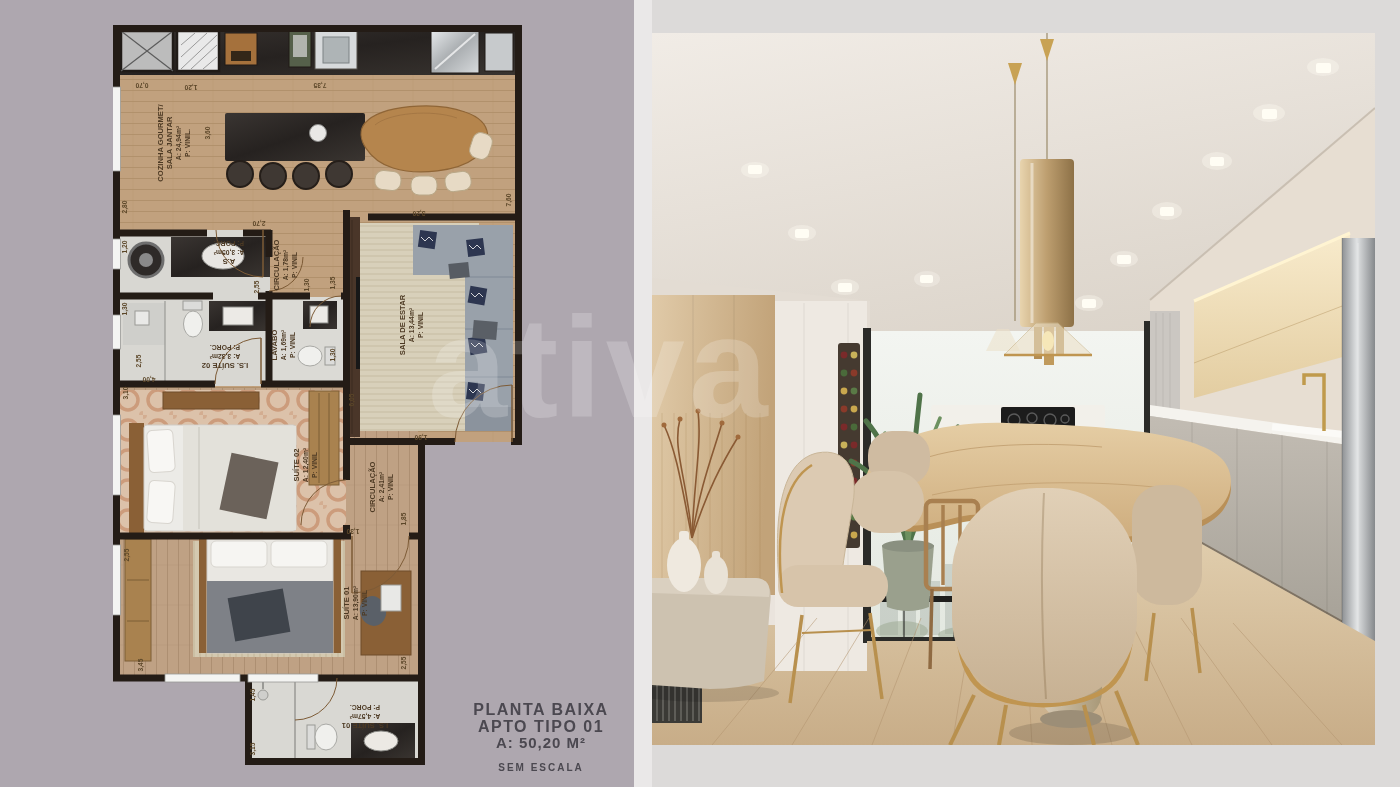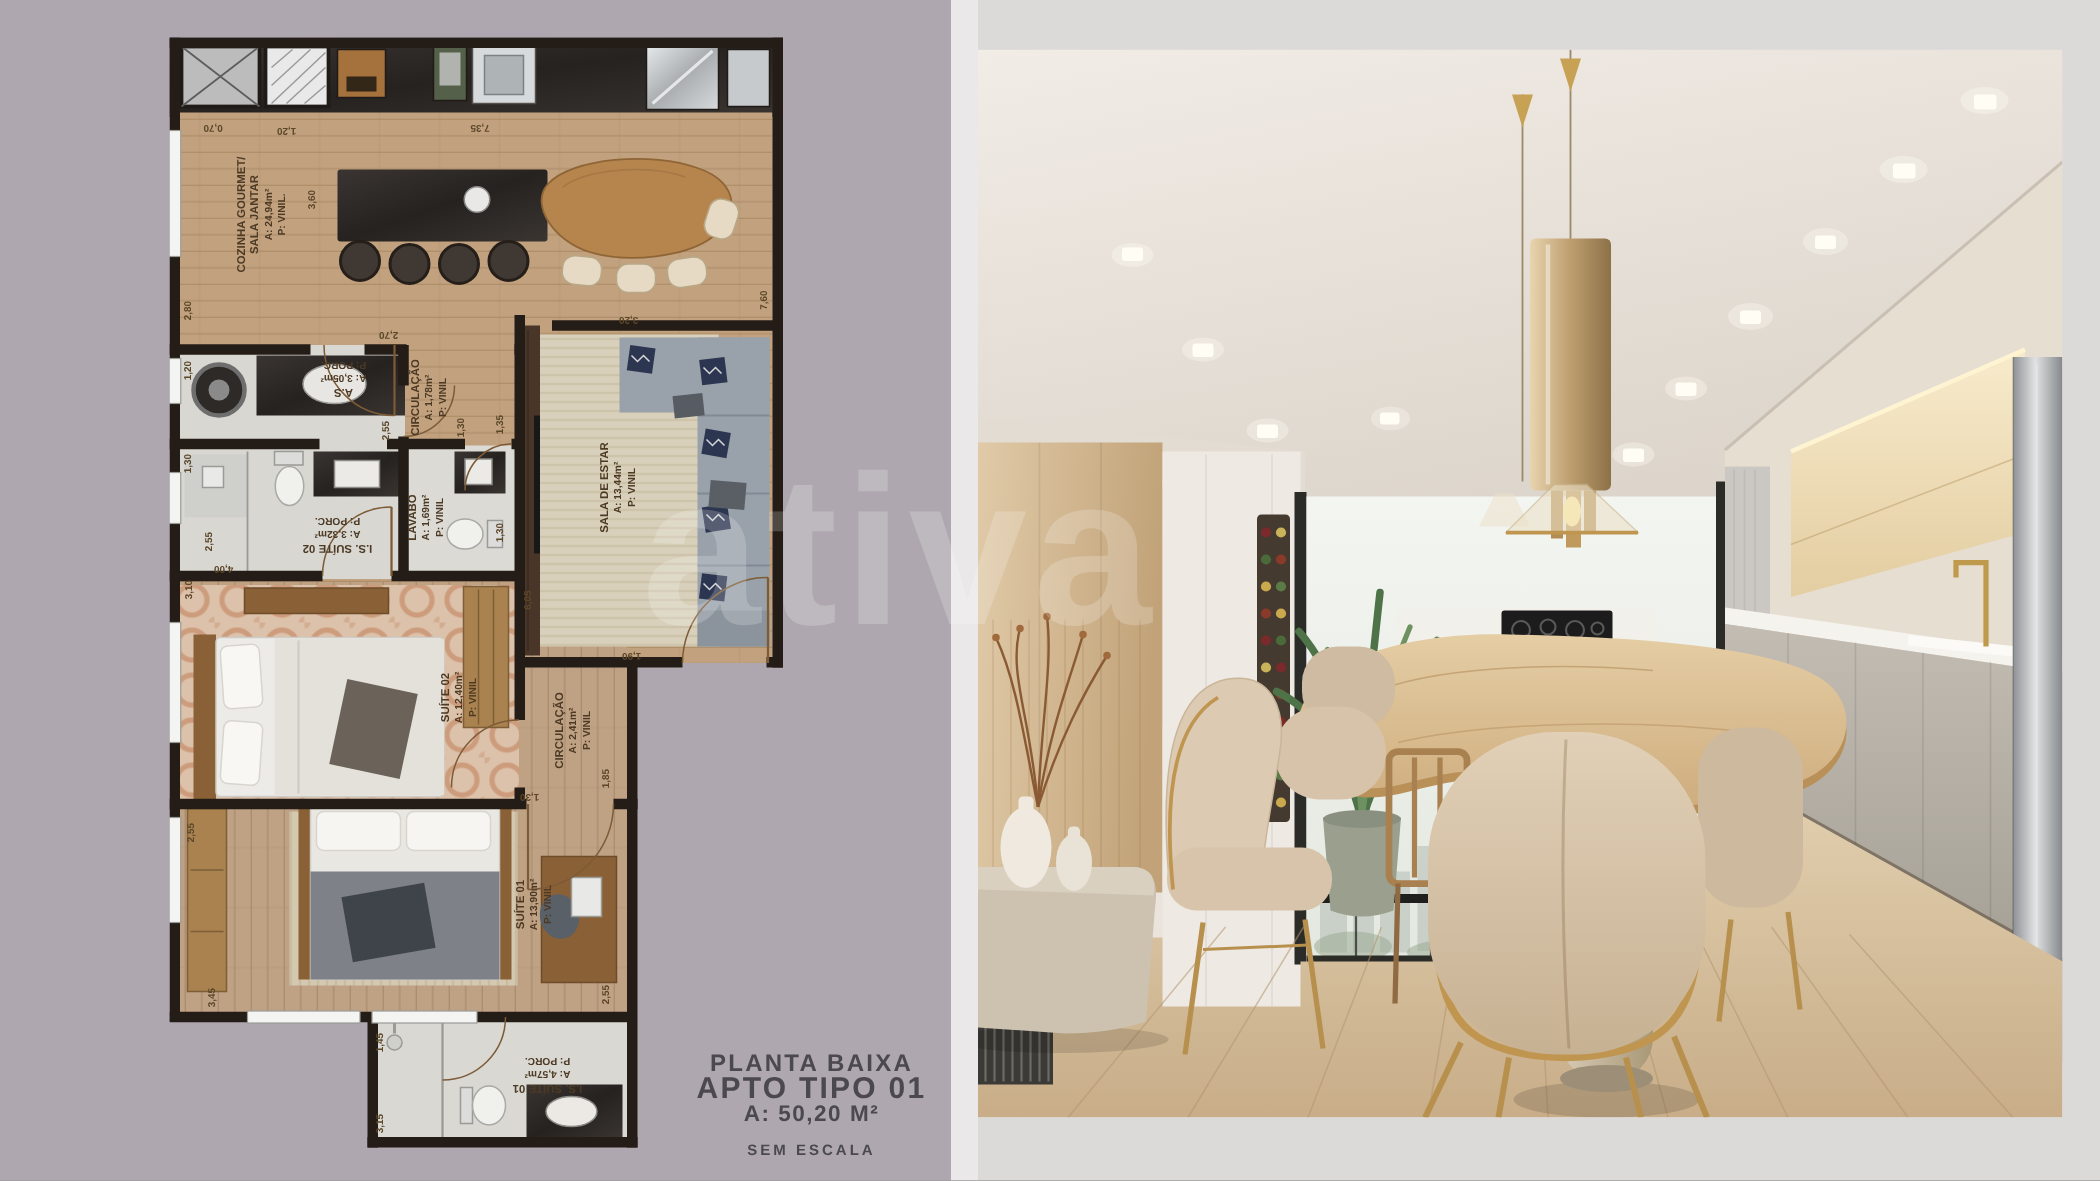--- a/index.html
+++ b/index.html
@@ -5,21 +5,21 @@
   html,body{margin:0;padding:0;background:#888;}
   .stage{position:relative;width:1400px;height:787px;overflow:hidden;
          font-family:"Liberation Sans", sans-serif;}
   .bg-left{position:absolute;left:0;top:0;width:634px;height:787px;background:#aea7af;}
   .bg-divider{position:absolute;left:634px;top:0;width:18px;height:787px;background:#eae8e8;}
   .bg-right{position:absolute;left:652px;top:0;width:748px;height:787px;background:#dcdad9;}
   .plan{position:absolute;left:113px;top:25px;width:409px;height:743px;}
   .photo{position:absolute;left:652px;top:33px;width:723px;height:712px;overflow:hidden;}
   .title-block{position:absolute;left:441px;top:701px;width:200px;text-align:center;color:#4b4850;}
   .title-block .t1{font-size:16px;font-weight:bold;letter-spacing:1.5px;line-height:17px;}
-  .title-block .t2{font-size:20px;font-weight:bold;letter-spacing:1.5px;line-height:17px;}
+  .title-block .t2{font-size:16px;font-weight:bold;letter-spacing:1.5px;line-height:17px;}
   .title-block .t3{font-size:15px;font-weight:bold;letter-spacing:1px;line-height:16px;}
   .title-block .t4{font-size:10px;font-weight:bold;letter-spacing:2px;line-height:13px;margin-top:10px;}
   .watermark{position:absolute;left:0;top:0;width:1232px;height:787px;pointer-events:none;}
   .wm-brand{position:absolute;left:428px;top:286px;font-size:142px;font-weight:700;
             color:rgba(255,255,255,0.20);letter-spacing:4px;}
   .wm-sub{position:absolute;left:620px;top:434px;font-size:38px;font-weight:400;
           color:rgba(255,255,255,0.34);letter-spacing:2px;}
   svg text{font-family:"Liberation Sans", sans-serif;}
   .room-name{font-size:7.6px;font-weight:bold;fill:#4d3a24;}
   .room-sub{font-size:6.8px;font-weight:bold;fill:#4d3a24;}

